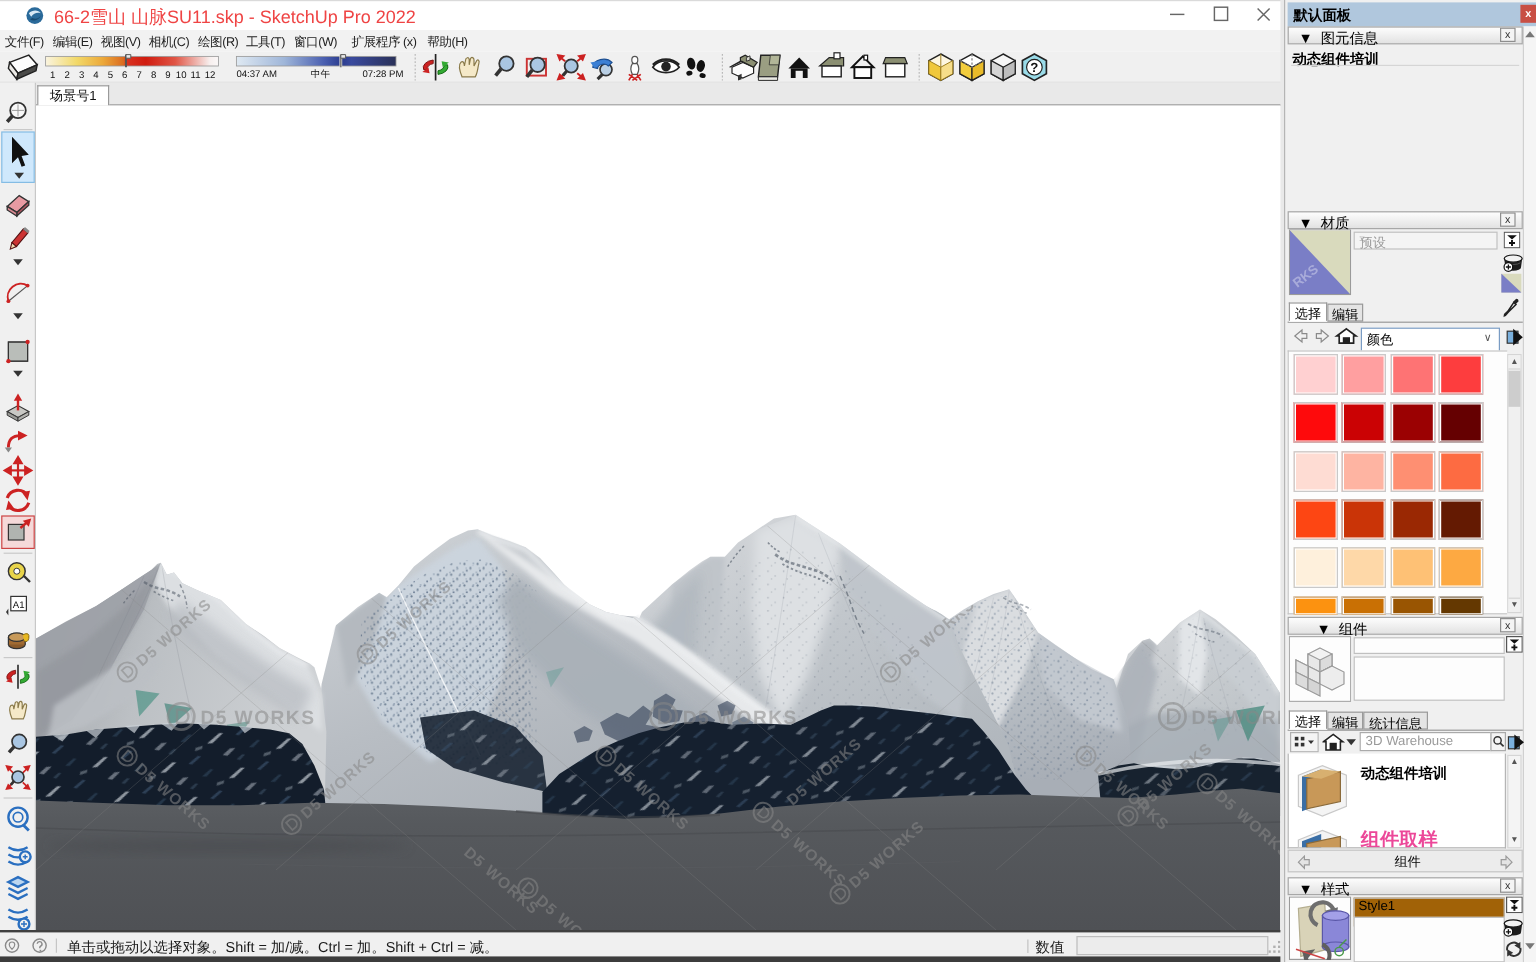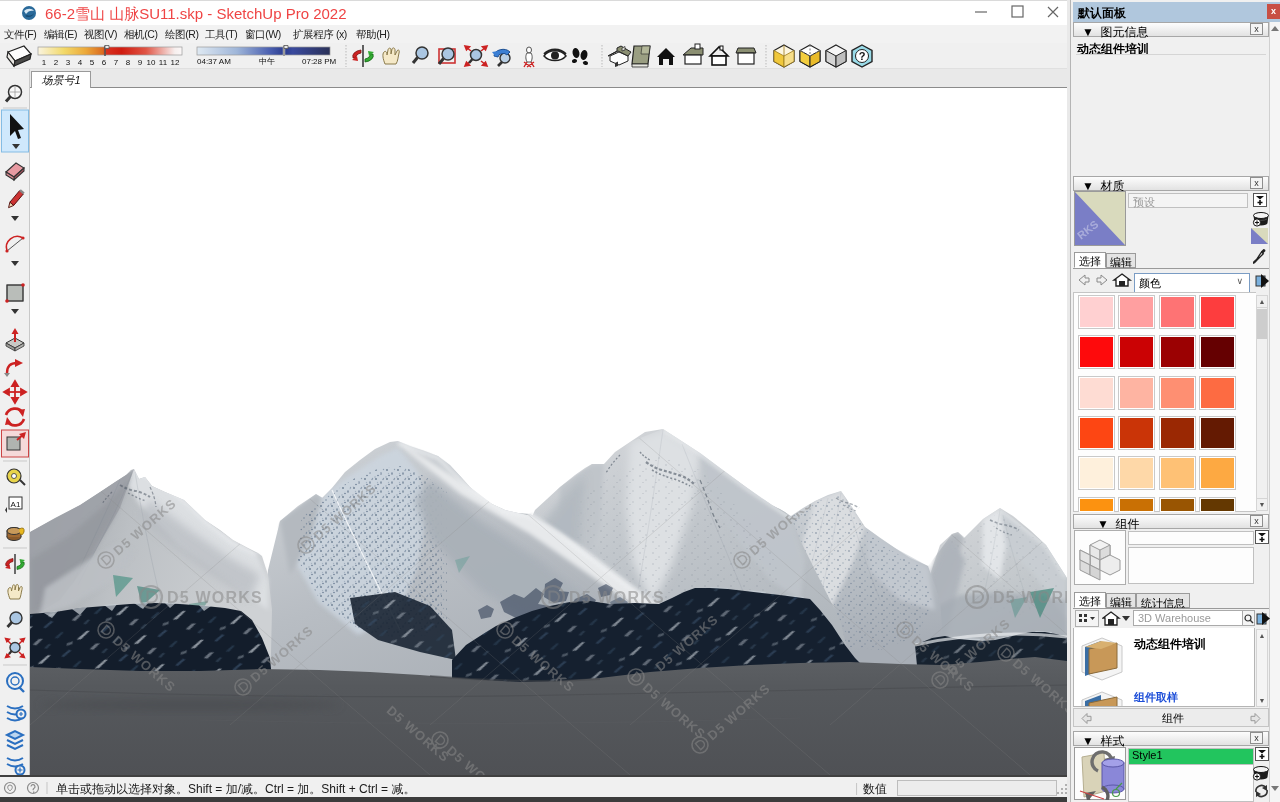--- a/index.html
+++ b/index.html
@@ -12,21 +12,21 @@
 #titletext { left:45px; top:5px; font-size:15px; color:#ef4444; }
 
 
 #menubar { left:0; top:25px; width:1070px; height:18px; background:#f2f2f2; font-size:10.5px; color:#222; }
 #menubar span { position:absolute; top:3px; letter-spacing:-0.4px; }
 
 
 #toolbar { left:0; top:43px; width:1070px; height:26px; background:#f0f0f0; border-bottom:1px solid #e0e0e0; }
 
 
-#tabbar { left:0; top:69px; width:1070px; height:19px; background:#e9e9e9; border-bottom:1px solid #8b8b8b;font-style:italic; }
+#tabbar { left:0; top:69px; width:1070px; height:19px; background:#e9e9e9; border-bottom:1px solid #8b8b8b; }
 #scenetab { left:31px; top:2px; width:60px; height:17px; background:#ffffff; border:1px solid #9a9a9a; border-bottom:none; font-size:11px; color:#111; text-align:center; line-height:16px; }
 
 
 #lefttb { left:0; top:69px; width:30px; height:706px; background:#f0f0f0; border-right:1px solid #c8c8c8; }
 
 
 #viewport { left:30px; top:88px; width:1037px; height:687px; background:#ffffff; }
 
 
 #statusbar { left:0; top:775px; width:1070px; height:22px; background:#f0f0f0; border-top:2px solid #404040; font-size:12px; color:#1a1a1a; }
@@ -901,21 +901,21 @@
       <polygon points="8,15 24,9 24,38 8,44" fill="#3a6ea5"></polygon>
       <polygon points="12,17 40,11 40,36 12,42" fill="#c89858" stroke="#8a6a3a" stroke-width="1"></polygon>
       <polygon points="8,15 24,9 40,11 24,17" fill="#d8b070"></polygon>
     </svg>
     <div style="position:absolute;left:60px;top:8px;font-size:12px;font-weight:bold;color:#000">动态组件培训</div>
     <svg width="50" height="24" style="position:absolute;left:3px;top:58px">
       <polygon points="5,14 25,6 45,14 45,24 5,24" fill="#f4f4f4" stroke="#c9c9c9"></polygon>
       <polygon points="8,15 24,9 24,24 8,24" fill="#3a6ea5"></polygon>
       <polygon points="12,17 40,11 40,24 12,24" fill="#c89858" stroke="#8a6a3a" stroke-width="1"></polygon>
     </svg>
-    <div style="position:absolute;left:60px;top:62px;font-size:11px;font-weight:bold;color:#1d4ed8">组件取样</div>
+    <div style="position:absolute;left:60px;top:62px;font-size:16px;font-weight:bold;color:#ec4899">组件取样</div>
   </div>
   <div class="abs" style="left:1256px;top:629px;width:12px;height:78px;background:#f4f4f4;border:1px solid #d5d5d5">
     <div style="position:absolute;left:0;top:0;width:10px;height:11px;text-align:center;font-size:7px;color:#555;line-height:11px">▲</div>
     <div style="position:absolute;left:0;bottom:0;width:10px;height:11px;text-align:center;font-size:7px;color:#555;line-height:11px">▼</div>
   </div>
   <div class="abs" style="left:1073px;top:708px;width:196px;height:19px;background:#ececec;border:1px solid #c5c5c5">
     <svg width="14" height="13" style="position:absolute;left:4px;top:3px">
         <path d="M9,1.5 l-5,5 l5,5 l0,-2.8 l4,0 l0,-4.4 l-4,0 z" fill="#e4e4e4" stroke="#9a9a9a"></path>
       </svg>
     <span style="position:absolute;left:88px;top:2px;font-size:11px">组件</span>
@@ -933,21 +933,21 @@
     <polygon points="41,9 30,12 39,21" fill="#6e6e6e"></polygon>
     <rect x="28" y="16" width="22" height="26" fill="#8a87d8" stroke="#5a57a8"></rect>
     <ellipse cx="39" cy="16" rx="11" ry="4" fill="#a3a0e8" stroke="#5a57a8"></ellipse>
     <ellipse cx="39" cy="42" rx="11" ry="4" fill="#8a87d8" stroke="#5a57a8"></ellipse>
     <path d="M28,40 a10,10 0 1 1 -14,8" fill="none" stroke="#5f5f5f" stroke-width="3.4"></path>
     <polygon points="11,46 22,44 14,54" fill="#5f5f5f"></polygon>
     <line x1="6" y1="44" x2="30" y2="52" stroke="#cc4444" stroke-width="1.2"></line>
     <circle cx="42" cy="46" r="3.5" fill="none" stroke="#4a9a4a" stroke-width="1.2"></circle>
     <line x1="42" y1="42" x2="48" y2="36" stroke="#4a9a4a" stroke-width="1.2"></line>
   </svg>
-  <div class="abs" style="left:1128px;top:748px;width:126px;height:24px;background:#22c55e;border:1px solid #c0c0c0;font-size:11px;padding:0 0 16px 3px">Style1</div>
+  <div class="abs" style="left:1128px;top:748px;width:126px;height:24px;background:#a16207;border:1px solid #c0c0c0;font-size:11px;padding:0 0 16px 3px">Style1</div>
   <div class="abs" style="left:1128px;top:764px;width:126px;height:38px;background:#fdfdfd;border:1px solid #c0c0c0"></div>
   <svg class="abs" width="14" height="14" style="left:1255px;top:747px">
     <rect x="0.5" y="0.5" width="13" height="13" fill="#fff" stroke="#555"></rect>
     <path d="M3,3 l8,0 l-4,3.5 z" fill="#111"></path>
       <path d="M7,7 l0,5 M4.5,9.5 l5,0" stroke="#111" stroke-width="1.6"></path>
   </svg>
   <svg class="abs" width="18" height="17" style="left:1252px;top:765px">
     <ellipse cx="9" cy="4.5" rx="7.5" ry="3" fill="#f2f2f2" stroke="#111" stroke-width="1"></ellipse>
     <path d="M1.5,4.5 L2.5,12 A 6.5 2.6 0 0 0 15.5,12 L16.5,4.5 A 7.5 3 0 0 1 1.5,4.5 Z" fill="#1c1c1c"></path>
     <circle cx="5" cy="11.5" r="3.6" fill="#fcfcfc" stroke="#111" stroke-width="1"></circle>

